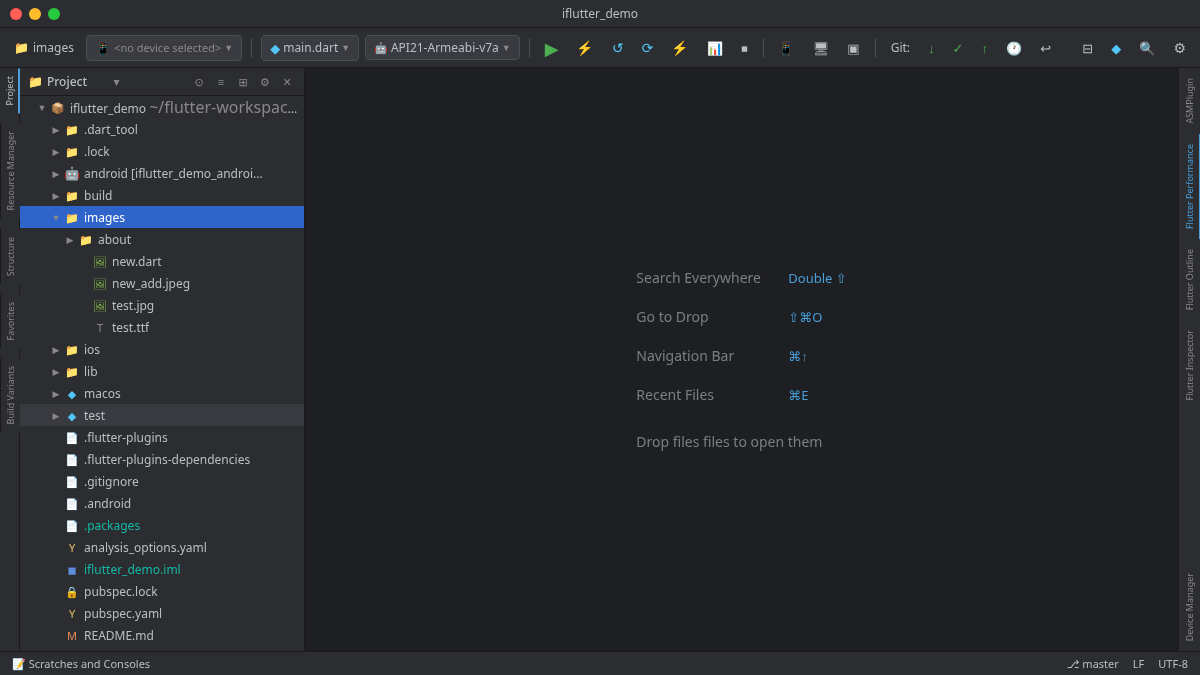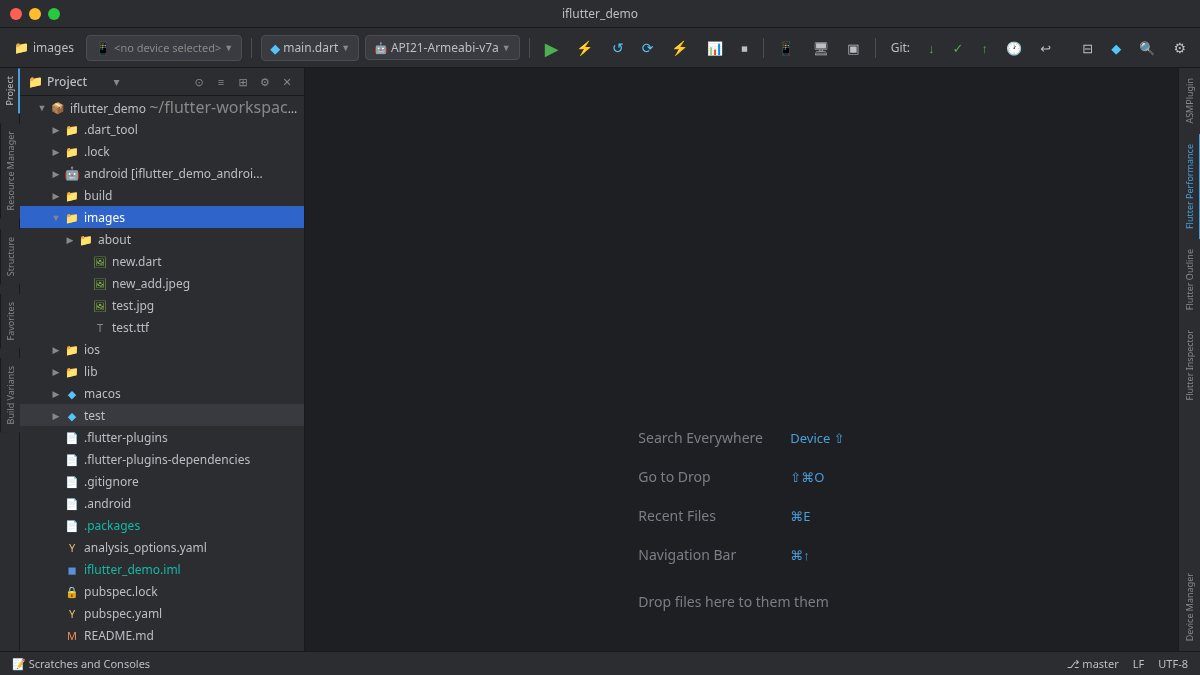--- a/index.html
+++ b/index.html
@@ -179,21 +179,21 @@
       overflow: hidden;
       text-overflow: ellipsis;
     }
     .file-name.cyan { color: #14b8a6; }
 
     
     #editor-area {
       flex: 1;
       background: #1e1f22;
       display: flex;
-      align-items: flex-end;
+      align-items: center;
       justify-content: center;
     }
     #welcome-content {
       display: flex;
       flex-direction: column;
       gap: 20px;
       padding: 40px;
     }
     .shortcut-row {
       display: flex;
@@ -588,35 +588,35 @@
         <span class="file-name">External Libraries</span>
       </div>
 
     </div>
   </div>
 
   <div id="editor-area">
     <div id="welcome-content">
       <div class="shortcut-row">
         <span class="shortcut-label">Search Everywhere</span>
-        <span class="shortcut-key">Device ⇧</span>
+        <span class="shortcut-key">Double ⇧</span>
       </div>
       <div class="shortcut-row">
         <span class="shortcut-label">Go to Drop</span>
         <span class="shortcut-key">⇧⌘O</span>
       </div>
       <div class="shortcut-row">
+        <span class="shortcut-label">Navigation Bar</span>
+        <span class="shortcut-key">⌘↑</span>
+      </div>
+      <div class="shortcut-row">
         <span class="shortcut-label">Recent Files</span>
         <span class="shortcut-key">⌘E</span>
       </div>
-      <div class="shortcut-row">
-        <span class="shortcut-label">Navigation Bar</span>
-        <span class="shortcut-key">⌘↑</span>
-      </div>
-      <div class="drop-text">Drop files here to them them</div>
+      <div class="drop-text">Drop files files to open them</div>
     </div>
   </div>
 
   <div id="right-sidebar">
     <div class="right-tab">
       <span>ASMPlugin</span>
     </div>
     <div class="right-tab active-tab">
       <span>Flutter Performance</span>
     </div>

